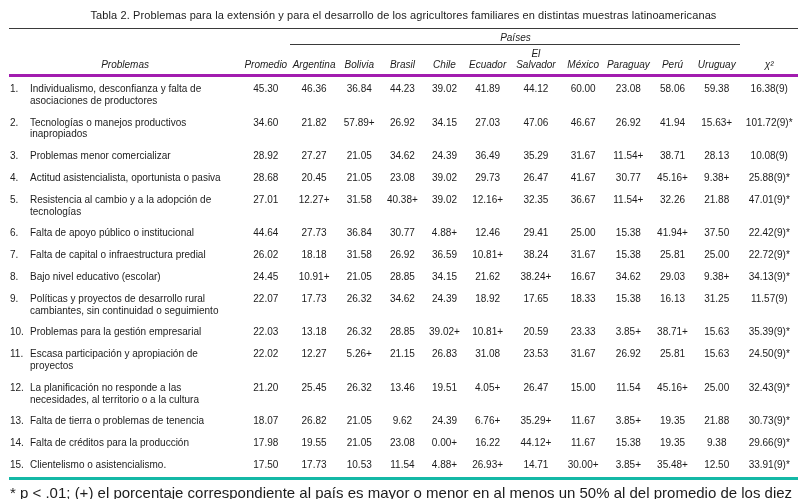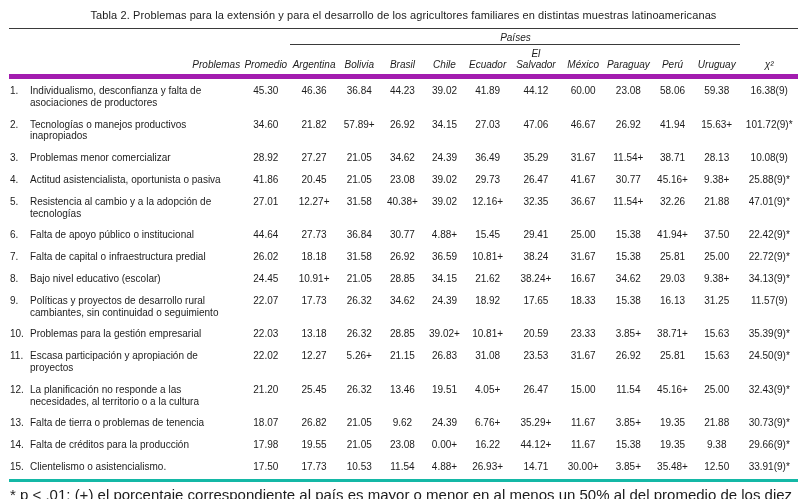--- a/index.html
+++ b/index.html
@@ -28,22 +28,22 @@
   th {
     font-weight: normal;
     font-style: italic;
     font-size: 10px;
     text-align: center;
     padding: 3px 1px;
     vertical-align: bottom;
   }
   tr.group-row th { border-bottom: none; padding: 3px 0 1px 0; text-align: center; }
   tr.group-row th.group { border-bottom: 1px solid #3a3a3a; }
-  tr.head-row th { border-bottom: 5px solid #a21caf; padding-bottom: 4px; margin-top: 40px; }
-  tr.head-row th.problem-h { text-align: right; padding-left: 1px; }
+  tr.head-row th { border-bottom: 3px solid #a21caf; padding-bottom: 4px; margin-top: 40px; }
+  tr.head-row th.problem-h { text-align: center; padding-left: 1px; }
   td {
     font-size: 10px;
     text-align: center;
     vertical-align: top;
     padding: 6px 1px 4px 1px;
     line-height: 1.18;
   }
   td.problem { text-align: left; padding-right: 4px; }
   td.problem .cellwrap { display: flex; }
   td.problem .num { width: 20px; flex-shrink: 0; }
@@ -164,21 +164,21 @@
           <td>28.13</td>
           <td>10.08(9)</td>
         </tr>
         <tr>
           <td class="problem">
             <div class="cellwrap">
               <span class="num">4.</span>
               <span class="ptext">Actitud asistencialista, oportunista o pasiva</span>
             </div>
           </td>
-          <td>41.86</td>
+          <td>28.68</td>
           <td>20.45</td>
           <td>21.05</td>
           <td>23.08</td>
           <td>39.02</td>
           <td>29.73</td>
           <td>26.47</td>
           <td>41.67</td>
           <td>30.77</td>
           <td>45.16+</td>
           <td>9.38+</td>
@@ -209,21 +209,21 @@
             <div class="cellwrap">
               <span class="num">6.</span>
               <span class="ptext">Falta de apoyo público o institucional</span>
             </div>
           </td>
           <td>44.64</td>
           <td>27.73</td>
           <td>36.84</td>
           <td>30.77</td>
           <td>4.88+</td>
-          <td>15.45</td>
+          <td>12.46</td>
           <td>29.41</td>
           <td>25.00</td>
           <td>15.38</td>
           <td>41.94+</td>
           <td>37.50</td>
           <td>22.42(9)*</td>
         </tr>
         <tr>
           <td class="problem">
             <div class="cellwrap">

